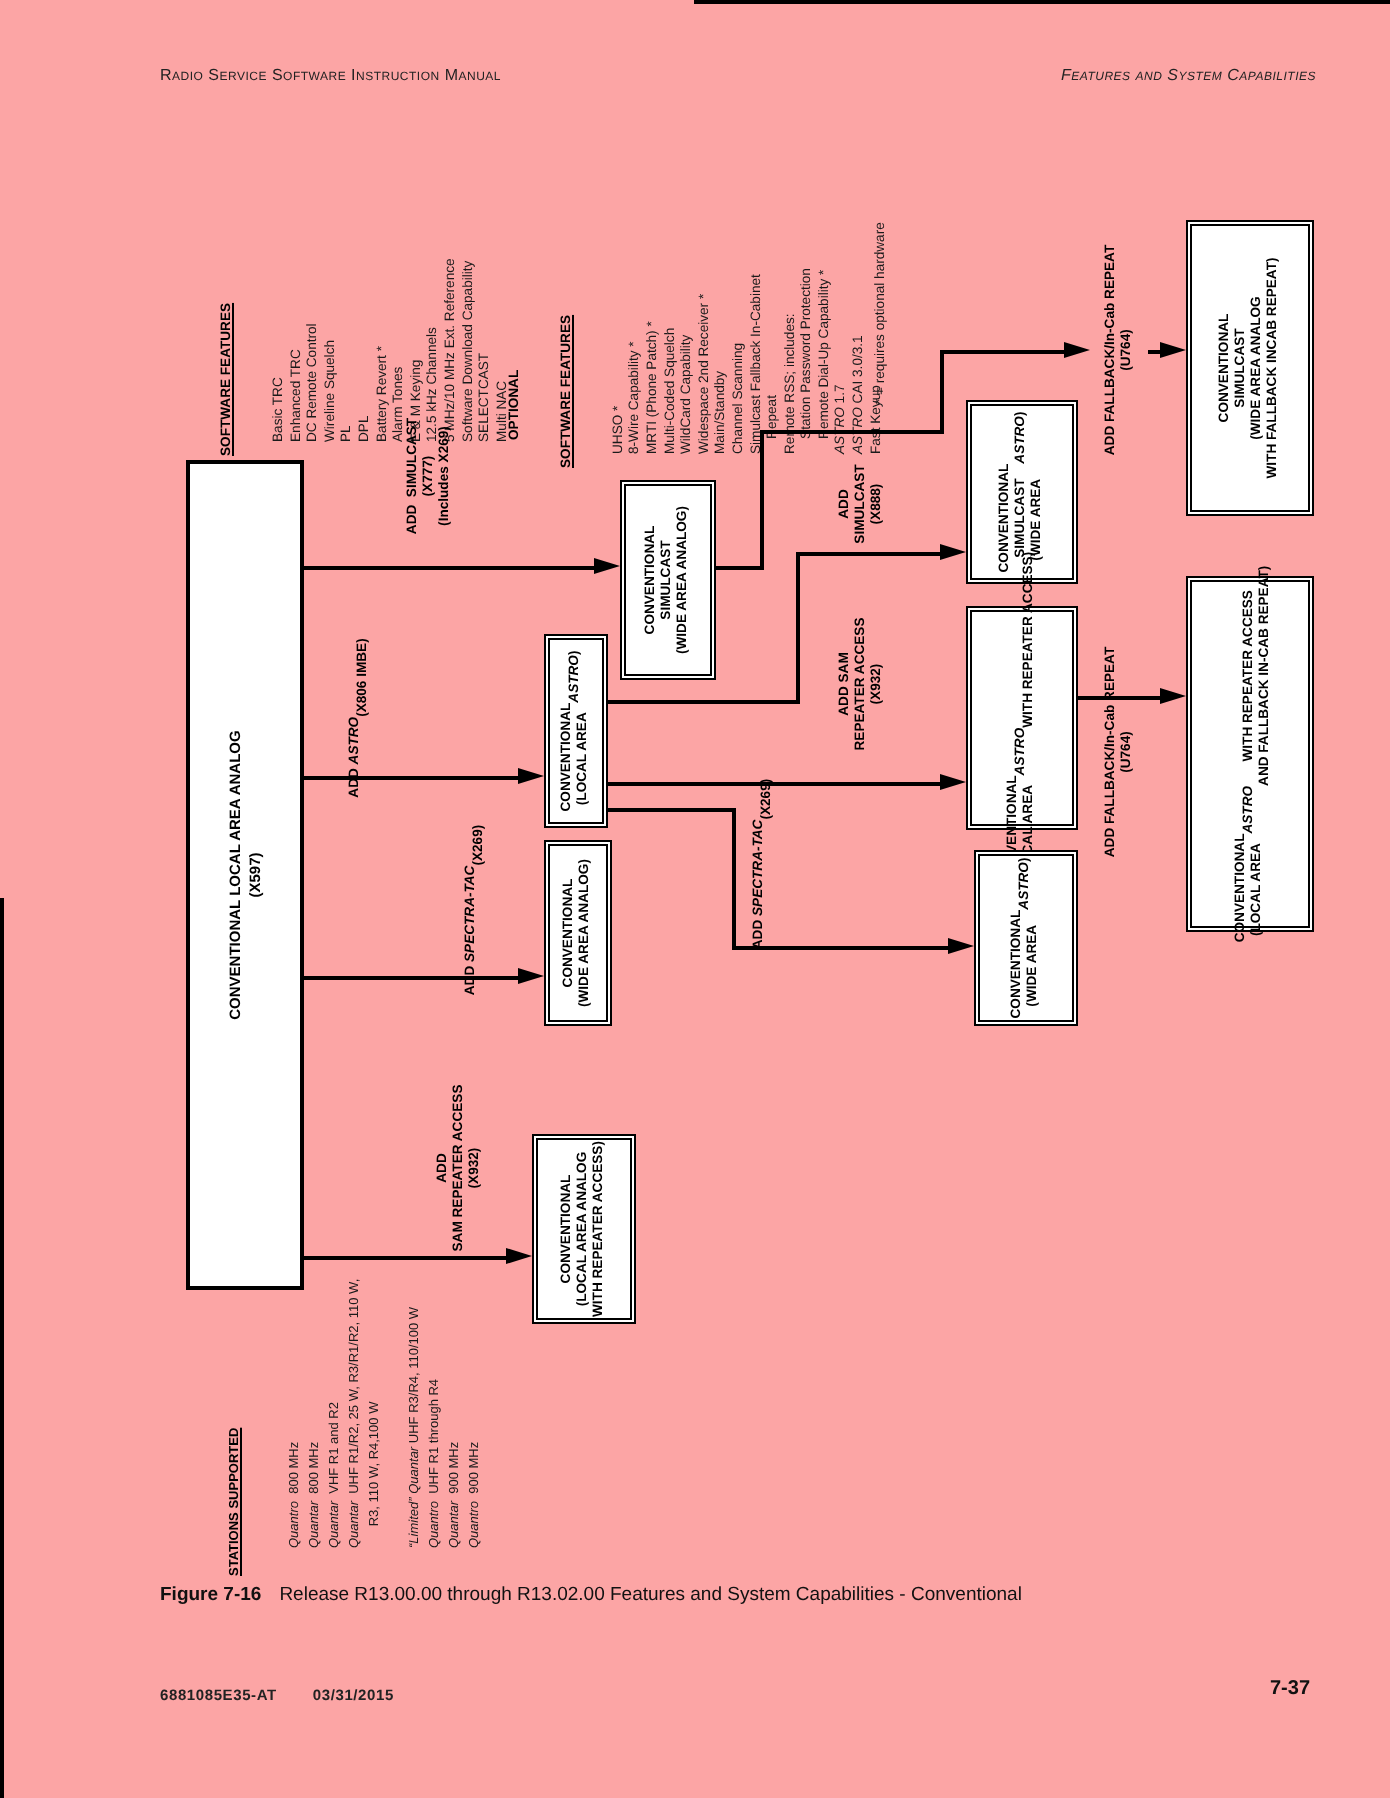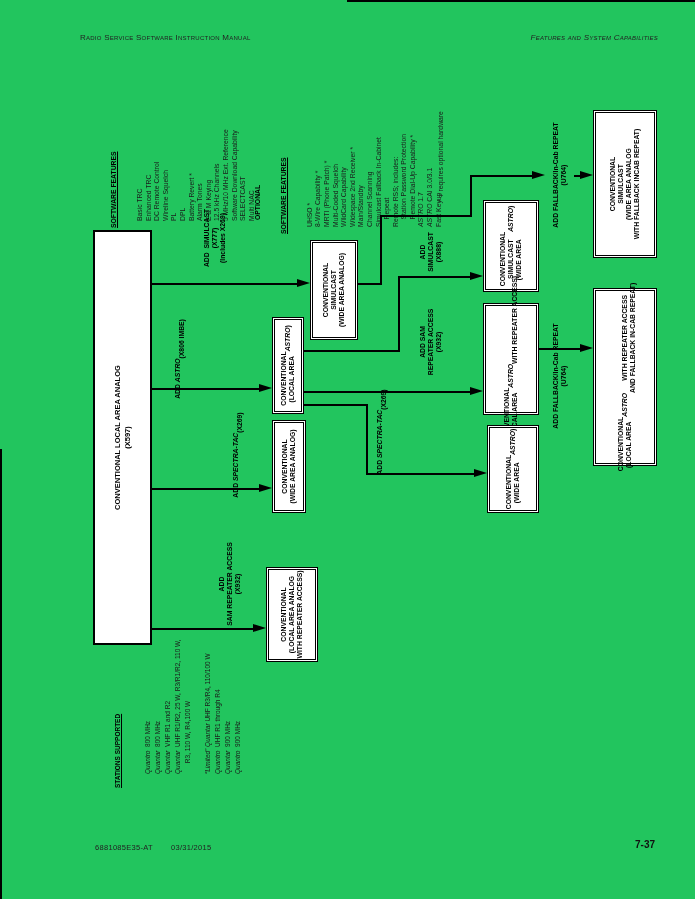--- a/index.html
+++ b/index.html
@@ -1,32 +1,32 @@
 <!DOCTYPE html>
 <html><head>
 <meta charset="utf-8">
 <style>
   * { box-sizing: border-box; margin: 0; padding: 0; }
   html,body { background:#888; }
   #page {
-    position: relative; width: 695px; height: 899px; background: #22c55e;
+    position: relative; width: 695px; height: 899px; background: #fca5a5;
     font-family: "Liberation Sans", sans-serif; color: #000; overflow: hidden;
     margin: 0 auto;
   }
   .edge { position:absolute; background:#000; }
   #edge-top { left:347px; top:0; width:348px; height:2px; }
   #edge-left { left:0; top:449px; width:2px; height:450px; }
 
   
   #hdr-left, #hdr-right { position:absolute; top:33px; font-size:8px; letter-spacing:.25px; font-variant:small-caps; color:#222; }
   #hdr-left { left:80px; }
   #hdr-right { right:37px;font-style:italic; }
   #caption { position:absolute; left:80px; top:792px; font-size:9.5px; color:#111; }
   #caption b { margin-right:9px; }
-  #ftr-left { position:absolute; left:95px; top:843px; font-size:7.5px; font-weight:normal; color:#222; letter-spacing:.3px; }
+  #ftr-left { position:absolute; left:80px; top:843px; font-size:7.5px; font-weight:bold; color:#222; letter-spacing:.3px; }
   #ftr-left span + span { margin-left:18px; }
   #ftr-right { position:absolute; right:40px; top:839px; font-size:10px; font-weight:bold; color:#111;text-align:right; }
 
   
   .rwrap { position:absolute; }
   .rin { position:absolute; left:0; top:100%; transform-origin:0 0; transform:rotate(-90deg); white-space:pre; }
   .center { display:flex; align-items:center; justify-content:center; text-align:center; }
 
   
   .rlist { font-size:6.8px; line-height:8.6px; color:#1a1a1a; }
@@ -299,18 +299,21 @@
       <div id="a8h1" class="arr"></div>
       <div id="a8s6" class="ln"></div>
       <div id="a8h2" class="arr"></div>
     </div>
     <div>
       <div id="a9s" class="ln"></div>
       <div id="a9h" class="arr"></div>
     </div>
   </div>
 
+  <div id="caption">
+    <b>Figure 7-16</b><span>Release R13.00.00 through R13.02.00 Features and System Capabilities - Conventional</span>
+  </div>
 
   <div id="ftr-left">
     <span>6881085E35-AT</span><span>03/31/2015</span>
   </div>
   <div id="ftr-right">7-37</div>
 </div>
 
 </body></html>

